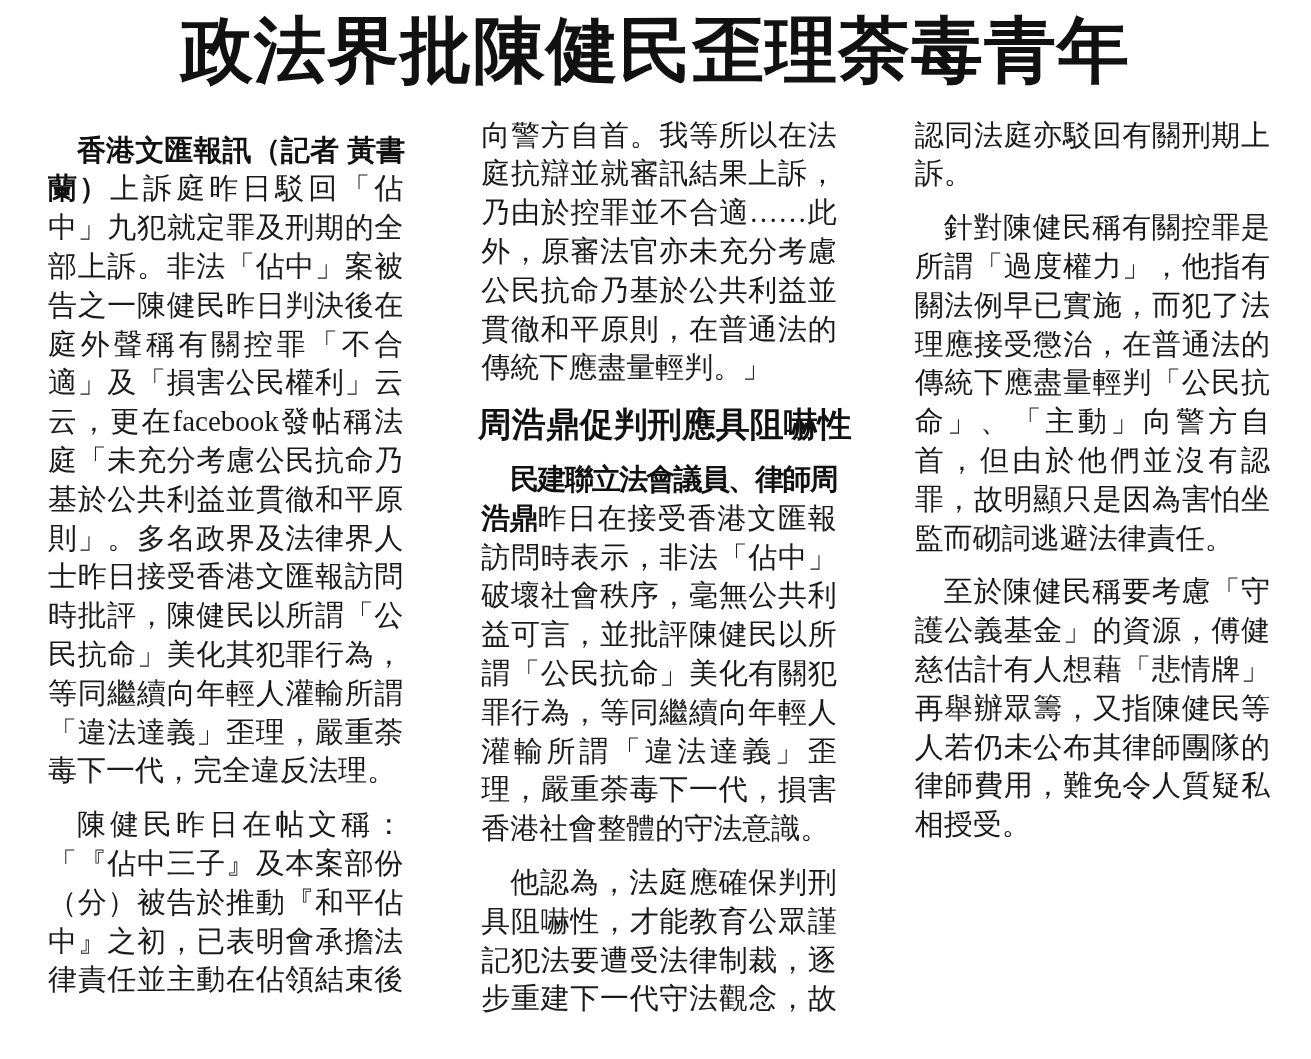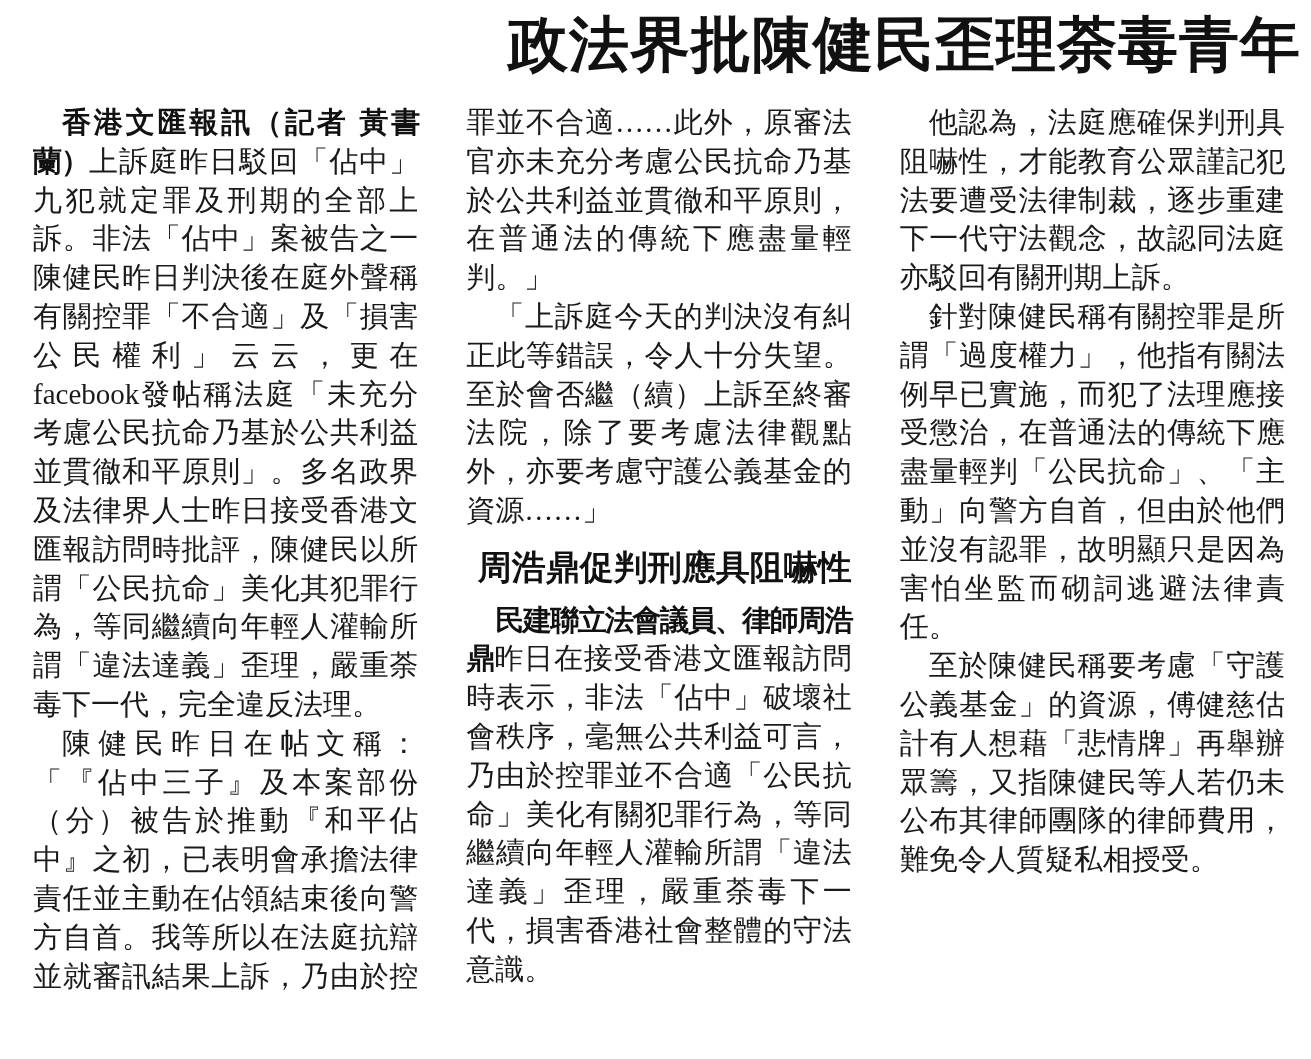--- a/index.html
+++ b/index.html
@@ -14,43 +14,43 @@
     font-family: "Liberation Serif", "DejaVu Serif", serif;
     color: #1a1a1a;
   }
   .page {
     width: 100%;
     height: 100%;
     background: #ffffff;
   }
   .headline {
     margin: 14px 10px 0 10px;
-    text-align: right;
+    text-align: center;
     font-family: "Liberation Serif", "DejaVu Serif", serif;
     font-weight: 600;
-    font-size: 60px;
+    font-size: 72px;
     line-height: 1.05;
     letter-spacing: 1px;
     color: #111111;
     white-space: nowrap;
   }
   .article {
     margin: 26px 26px 0 33px;
     height: 912px;
     column-count: 3;
     column-gap: 48px;
     column-fill: auto;
     font-size: 29px;
     line-height: 38.8px;
     text-align: justify;
     text-justify: inter-character;
     overflow: hidden;
   }
   .para {
-    margin: 0;
+    margin: 15px;
     padding: 0;
     text-indent: 1em;
   }
   .lead {
     font-family: "Liberation Sans", "DejaVu Sans", sans-serif;
     font-weight: 700;
     letter-spacing: -2px;
     color: #111111;
   }
   .subhead {
@@ -66,20 +66,19 @@
   }
 </style>
 </head>
 <body style="background: rgb(255, 255, 255); color: rgb(26, 26, 26);">
 
 <div class="page">
   <h1 class="headline">政法界批陳健民歪理荼毒青年</h1>
   <div class="article" id="article-body">
       <p class="para"><b class="lead">香港文匯報訊（記者 黃書蘭）</b><span>上訴庭昨日駁回「佔中」九犯就定罪及刑期的全部上訴。非法「佔中」案被告之一陳健民昨日判決後在庭外聲稱有關控罪「不合適」及「損害公民權利」云云，更在facebook發帖稱法庭「未充分考慮公民抗命乃基於公共利益並貫徹和平原則」。多名政界及法律界人士昨日接受香港文匯報訪問時批評，陳健民以所謂「公民抗命」美化其犯罪行為，等同繼續向年輕人灌輸所謂「違法達義」歪理，嚴重荼毒下一代，完全違反法理。</span></p>
       <p class="para"><span>陳健民昨日在帖文稱：「『佔中三子』及本案部份（分）被告於推動『和平佔中』之初，已表明會承擔法律責任並主動在佔領結束後向警方自首。我等所以在法庭抗辯並就審訊結果上訴，乃由於控罪並不合適……此外，原審法官亦未充分考慮公民抗命乃基於公共利益並貫徹和平原則，在普通法的傳統下應盡量輕判。」</span></p>
-      <p class="para"><span>「上訴庭今天的判決沒有糾正此等錯誤，令人十分失望。至於會否繼（續）上訴至終審法院，除了要考慮法律觀點外，亦要考慮守護公義基金的資源……」</span></p>
       <h2 class="subhead">周浩鼎促判刑應具阻嚇性</h2>
-      <p class="para"><b class="lead">民建聯立法會議員、律師周浩鼎</b><span>昨日在接受香港文匯報訪問時表示，非法「佔中」破壞社會秩序，毫無公共利益可言，乃由於控罪並不合適「公民抗命」美化有關犯罪行為，等同繼續向年輕人灌輸所謂「違法達義」歪理，嚴重荼毒下一代，損害香港社會整體的守法意識。</span></p>
+      <p class="para"><b class="lead">民建聯立法會議員、律師周浩鼎</b><span>昨日在接受香港文匯報訪問時表示，非法「佔中」破壞社會秩序，毫無公共利益可言，並批評陳健民以所謂「公民抗命」美化有關犯罪行為，等同繼續向年輕人灌輸所謂「違法達義」歪理，嚴重荼毒下一代，損害香港社會整體的守法意識。</span></p>
       <p class="para"><span>他認為，法庭應確保判刑具阻嚇性，才能教育公眾謹記犯法要遭受法律制裁，逐步重建下一代守法觀念，故認同法庭亦駁回有關刑期上訴。</span></p>
       <p class="para"><span>針對陳健民稱有關控罪是所謂「過度權力」，他指有關法例早已實施，而犯了法理應接受懲治，在普通法的傳統下應盡量輕判「公民抗命」、「主動」向警方自首，但由於他們並沒有認罪，故明顯只是因為害怕坐監而砌詞逃避法律責任。</span></p>
       <p class="para"><span>至於陳健民稱要考慮「守護公義基金」的資源，傅健慈估計有人想藉「悲情牌」再舉辦眾籌，又指陳健民等人若仍未公布其律師團隊的律師費用，難免令人質疑私相授受。</span></p>
     </div>
 </div>
 
 </body></html>

